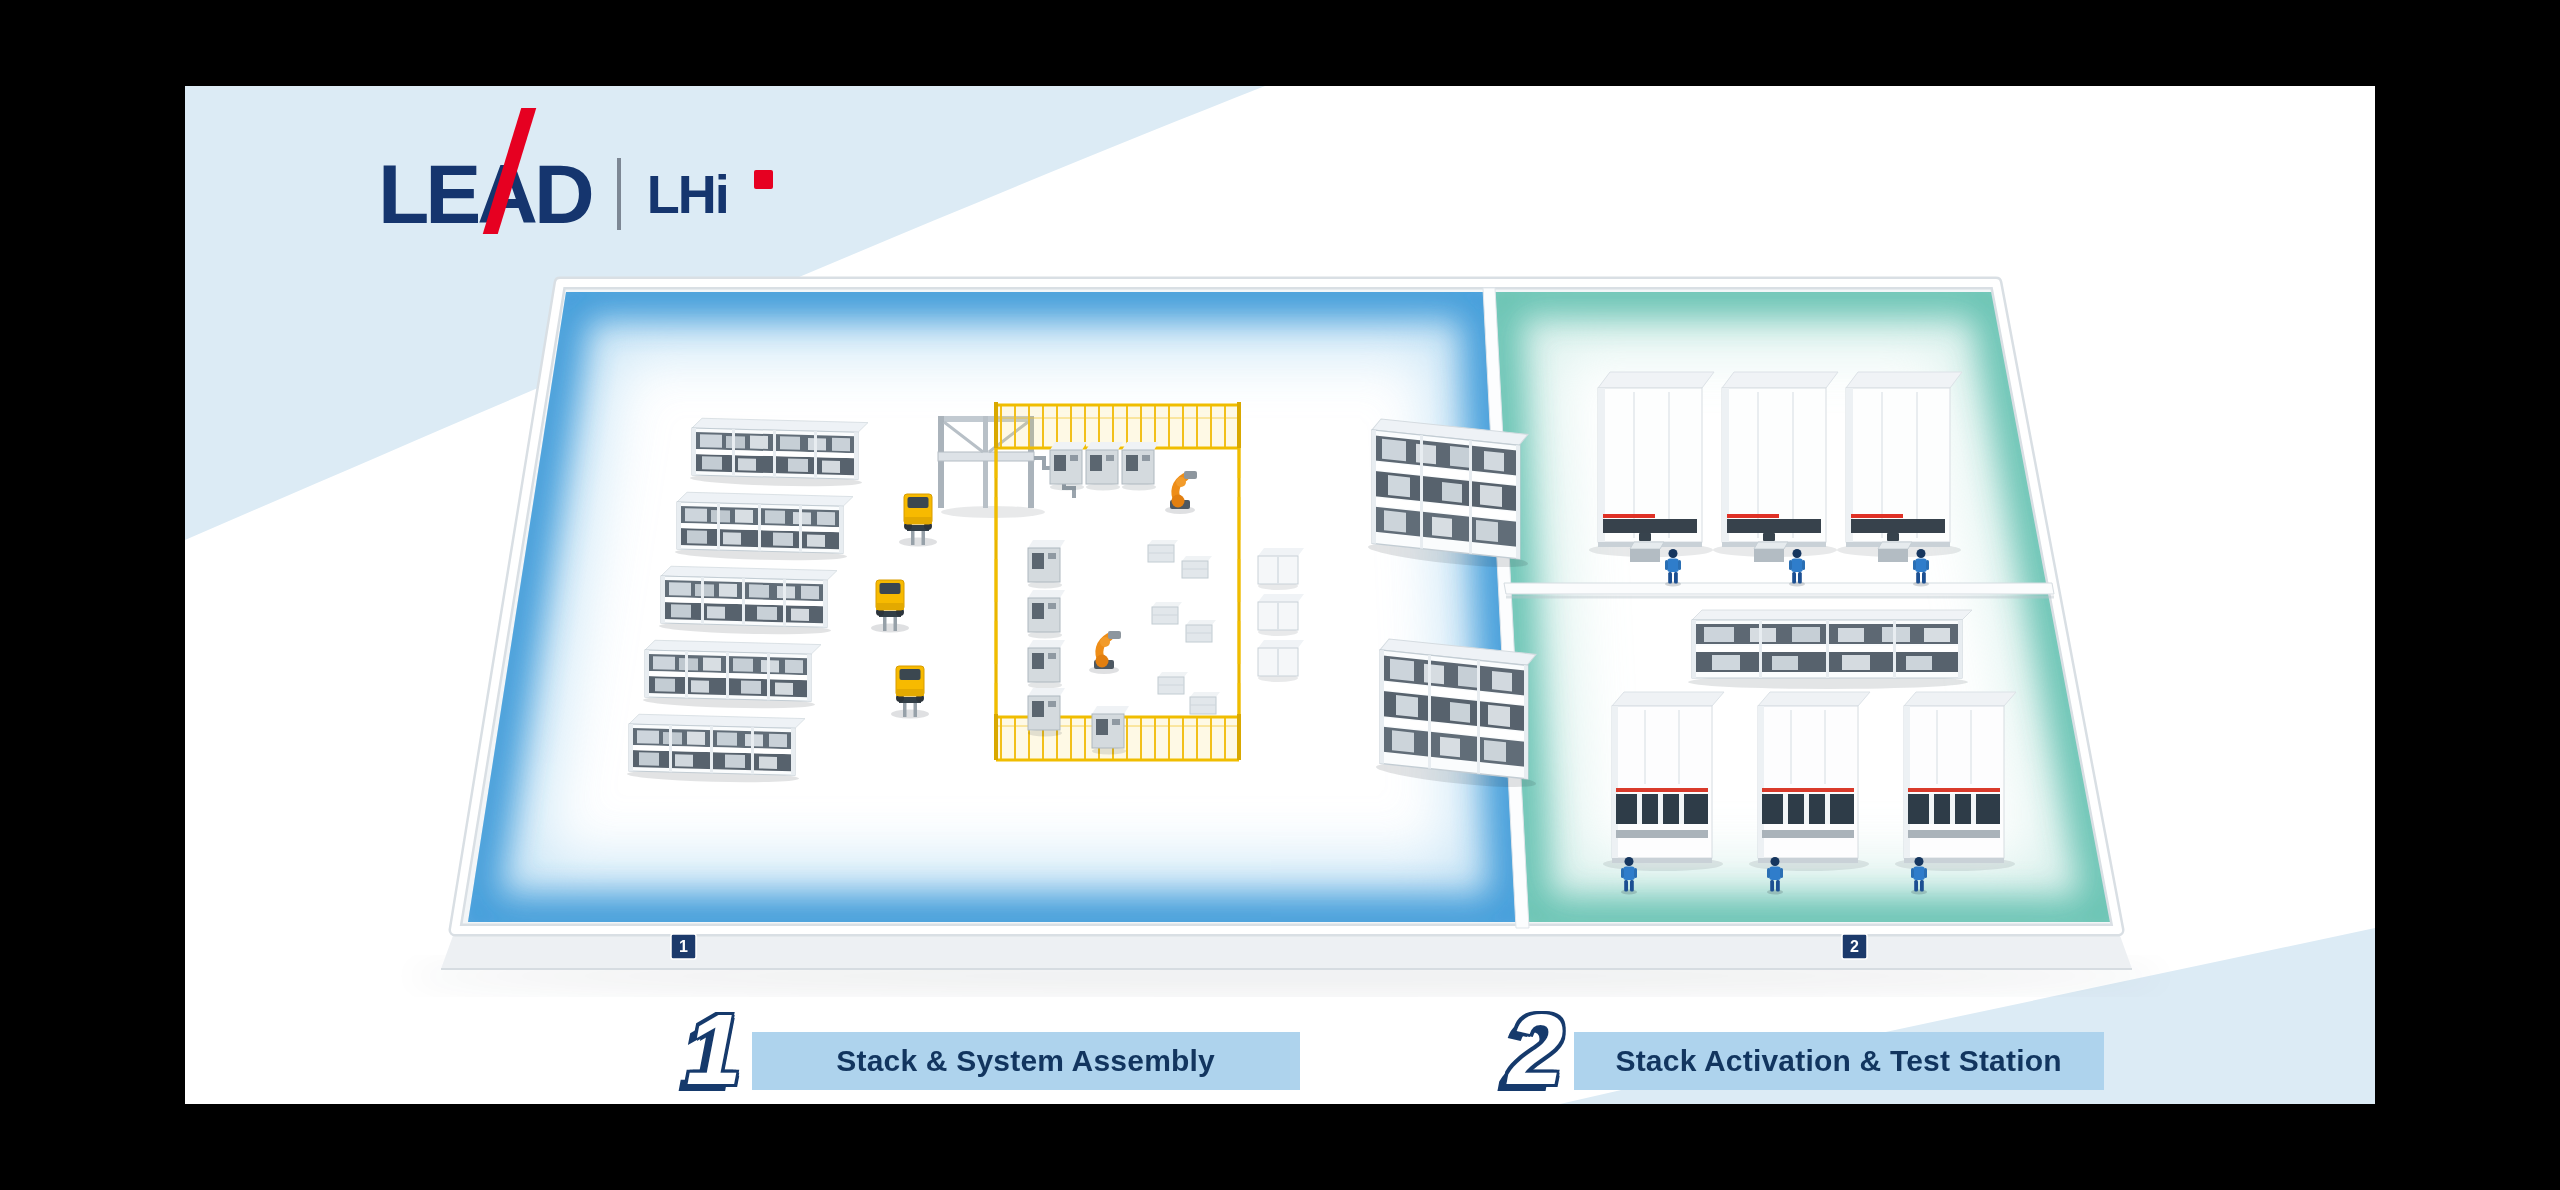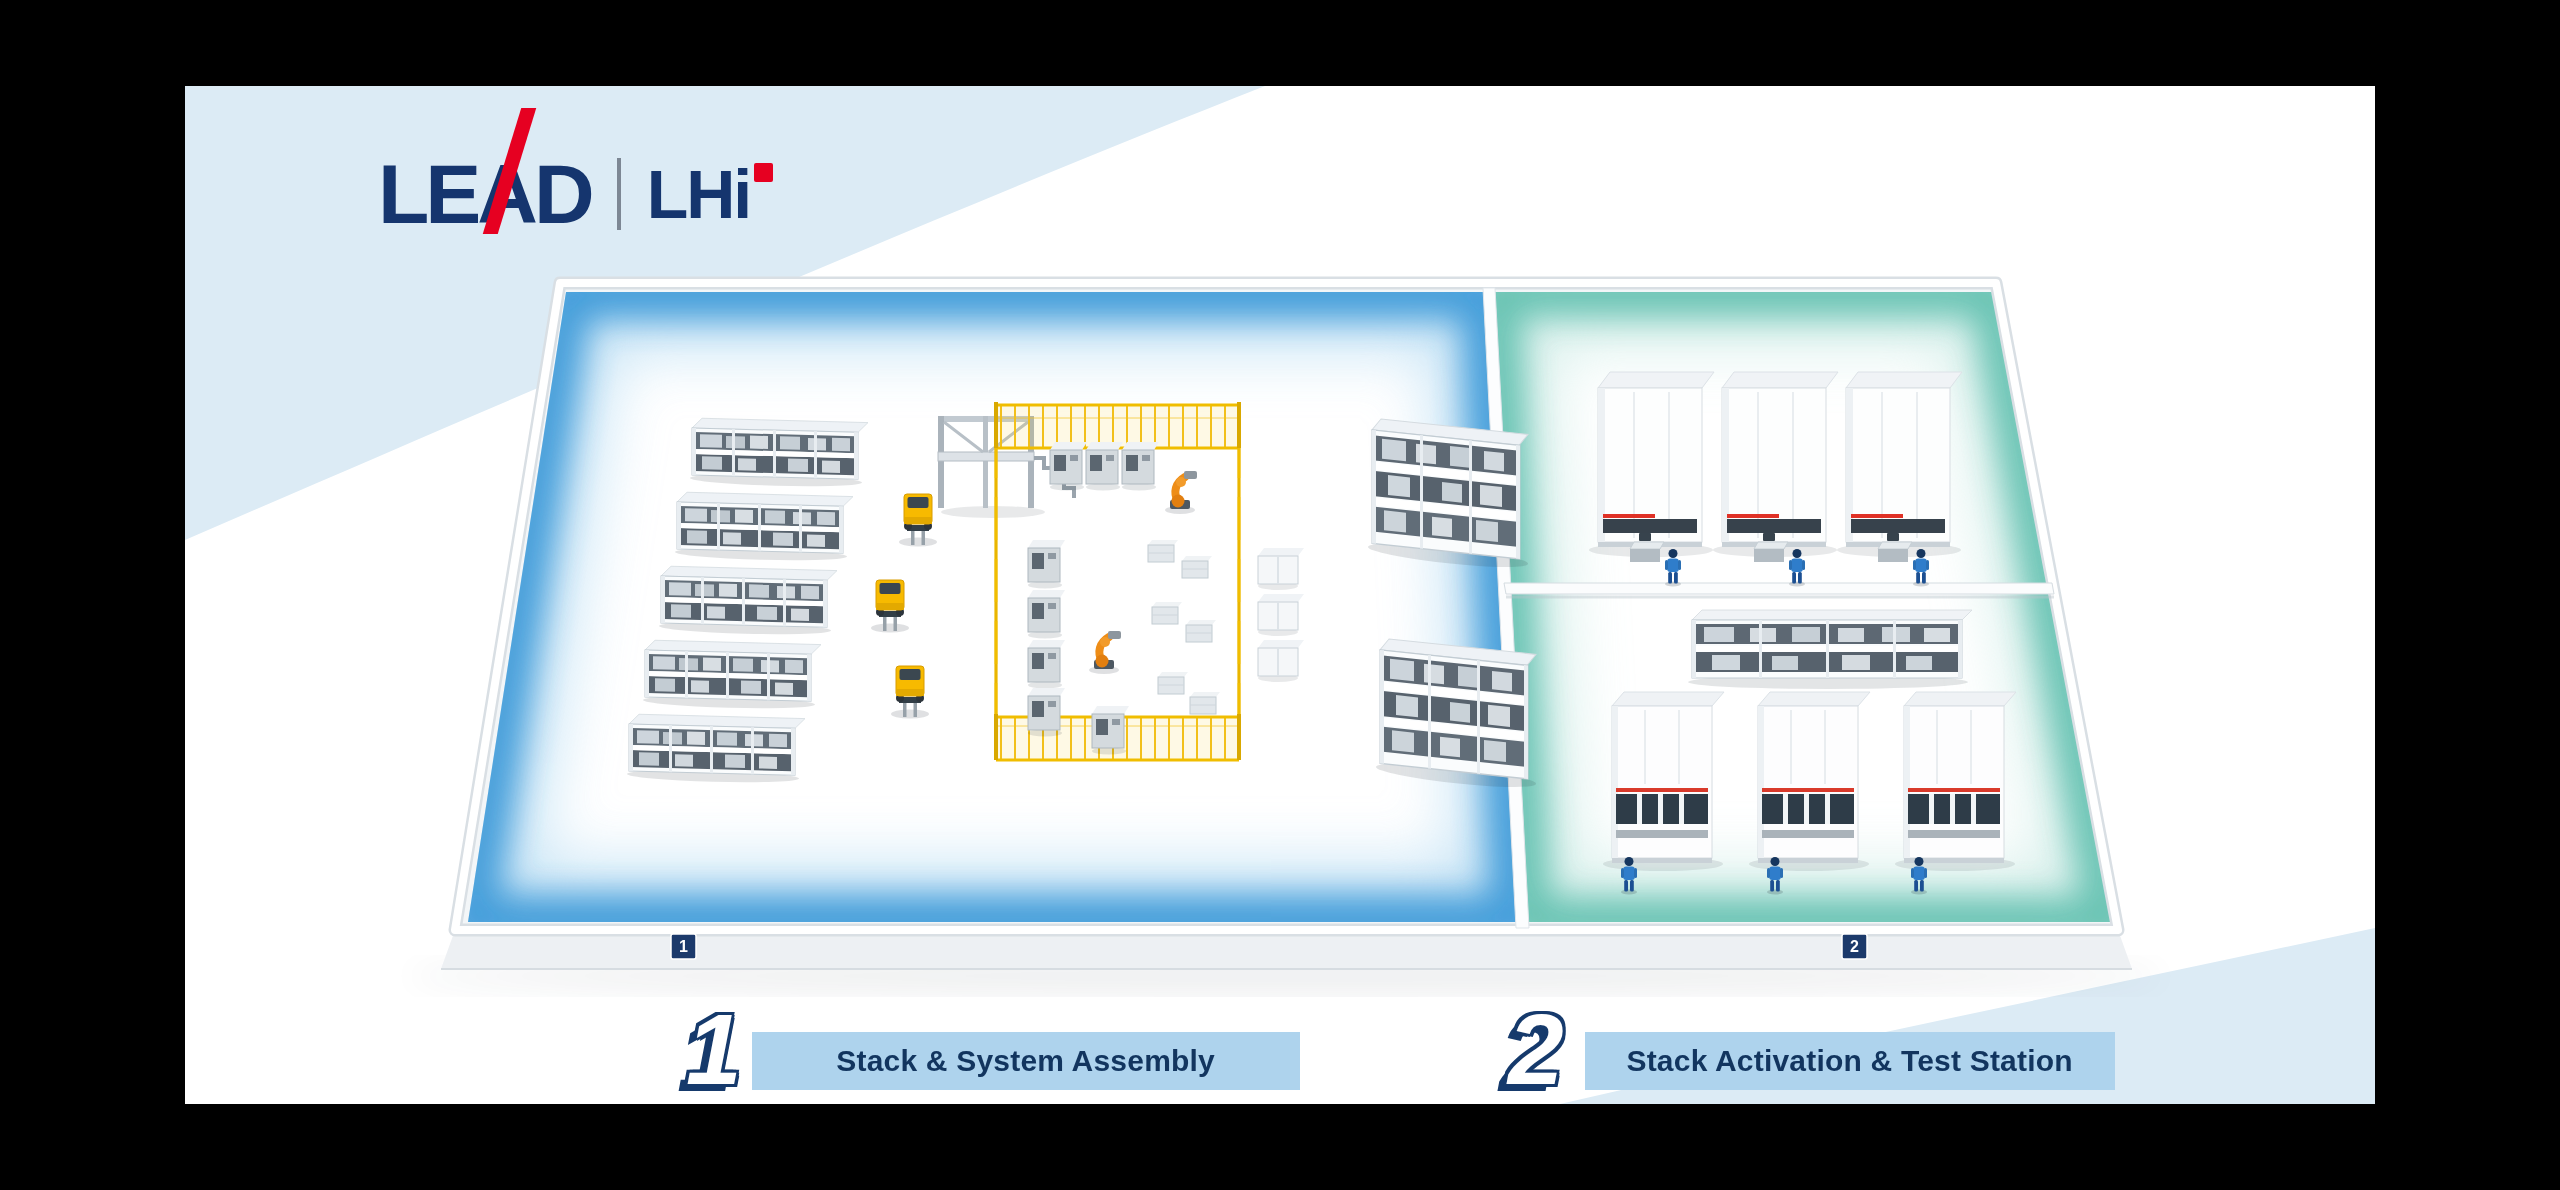--- a/index.html
+++ b/index.html
@@ -7,21 +7,21 @@
     position:relative;width:2560px;height:1190px;background:#000;overflow:hidden;
     font-family:"Liberation Sans",sans-serif;
   }
   svg.scene{position:absolute;left:0;top:0;display:block;}
 
   
   .logo{position:absolute;left:378px;top:152px;display:flex;align-items:center;gap:26px;color:#15356e;}
   .logo-lead{position:relative;font-size:84px;font-weight:bold;letter-spacing:-4px;line-height:1;}
   .lead-slash{position:absolute;left:124px;top:-44px;width:15px;height:126px;background:#e60021;transform:skewX(-17deg);}
   .logo-divider{width:4px;height:72px;background:#7d8794;}
-  .logo-lhi{position:relative;font-size:68px;font-weight:bold;letter-spacing:-2px;line-height:1;}
+  .logo-lhi{position:relative;font-size:54px;font-weight:bold;letter-spacing:-2px;line-height:1;}
   .lhi-dot{position:absolute;left:107px;top:3px;width:19px;height:19px;background:#e60021;border-radius:2px;}
 
   
   .legend-item{position:absolute;display:flex;align-items:flex-end;gap:10px;}
   .big-num{
     font-size:100px;line-height:0.82;font-weight:bold;font-style:italic;color:#ffffff;
     text-shadow:
       -3px 0 0 #163a6c, 3px 0 0 #163a6c, 0 -3px 0 #163a6c, 0 3px 0 #163a6c,
       -3px -3px 0 #163a6c, 3px -3px 0 #163a6c, -3px 3px 0 #163a6c, 3px 3px 0 #163a6c,
       -9px 7px 0 #163a6c;
@@ -368,18 +368,18 @@
   </div>
 
   <div class="legend-item" style="left:686px; top:1008px;">
     <div class="big-num">1</div>
     <div class="banner" style="width:548px;">
       <span>Stack &amp; System Assembly</span>
     </div>
   </div>
   <div class="legend-item" style="left:1508px; top:1008px;">
     <div class="big-num">2</div>
-    <div class="banner" style="width:530px;margin-left:11px;">
+    <div class="banner" style="width:530px;">
       <span>Stack Activation &amp; Test Station</span>
     </div>
   </div>
 
 </div>
 
 </body></html>

